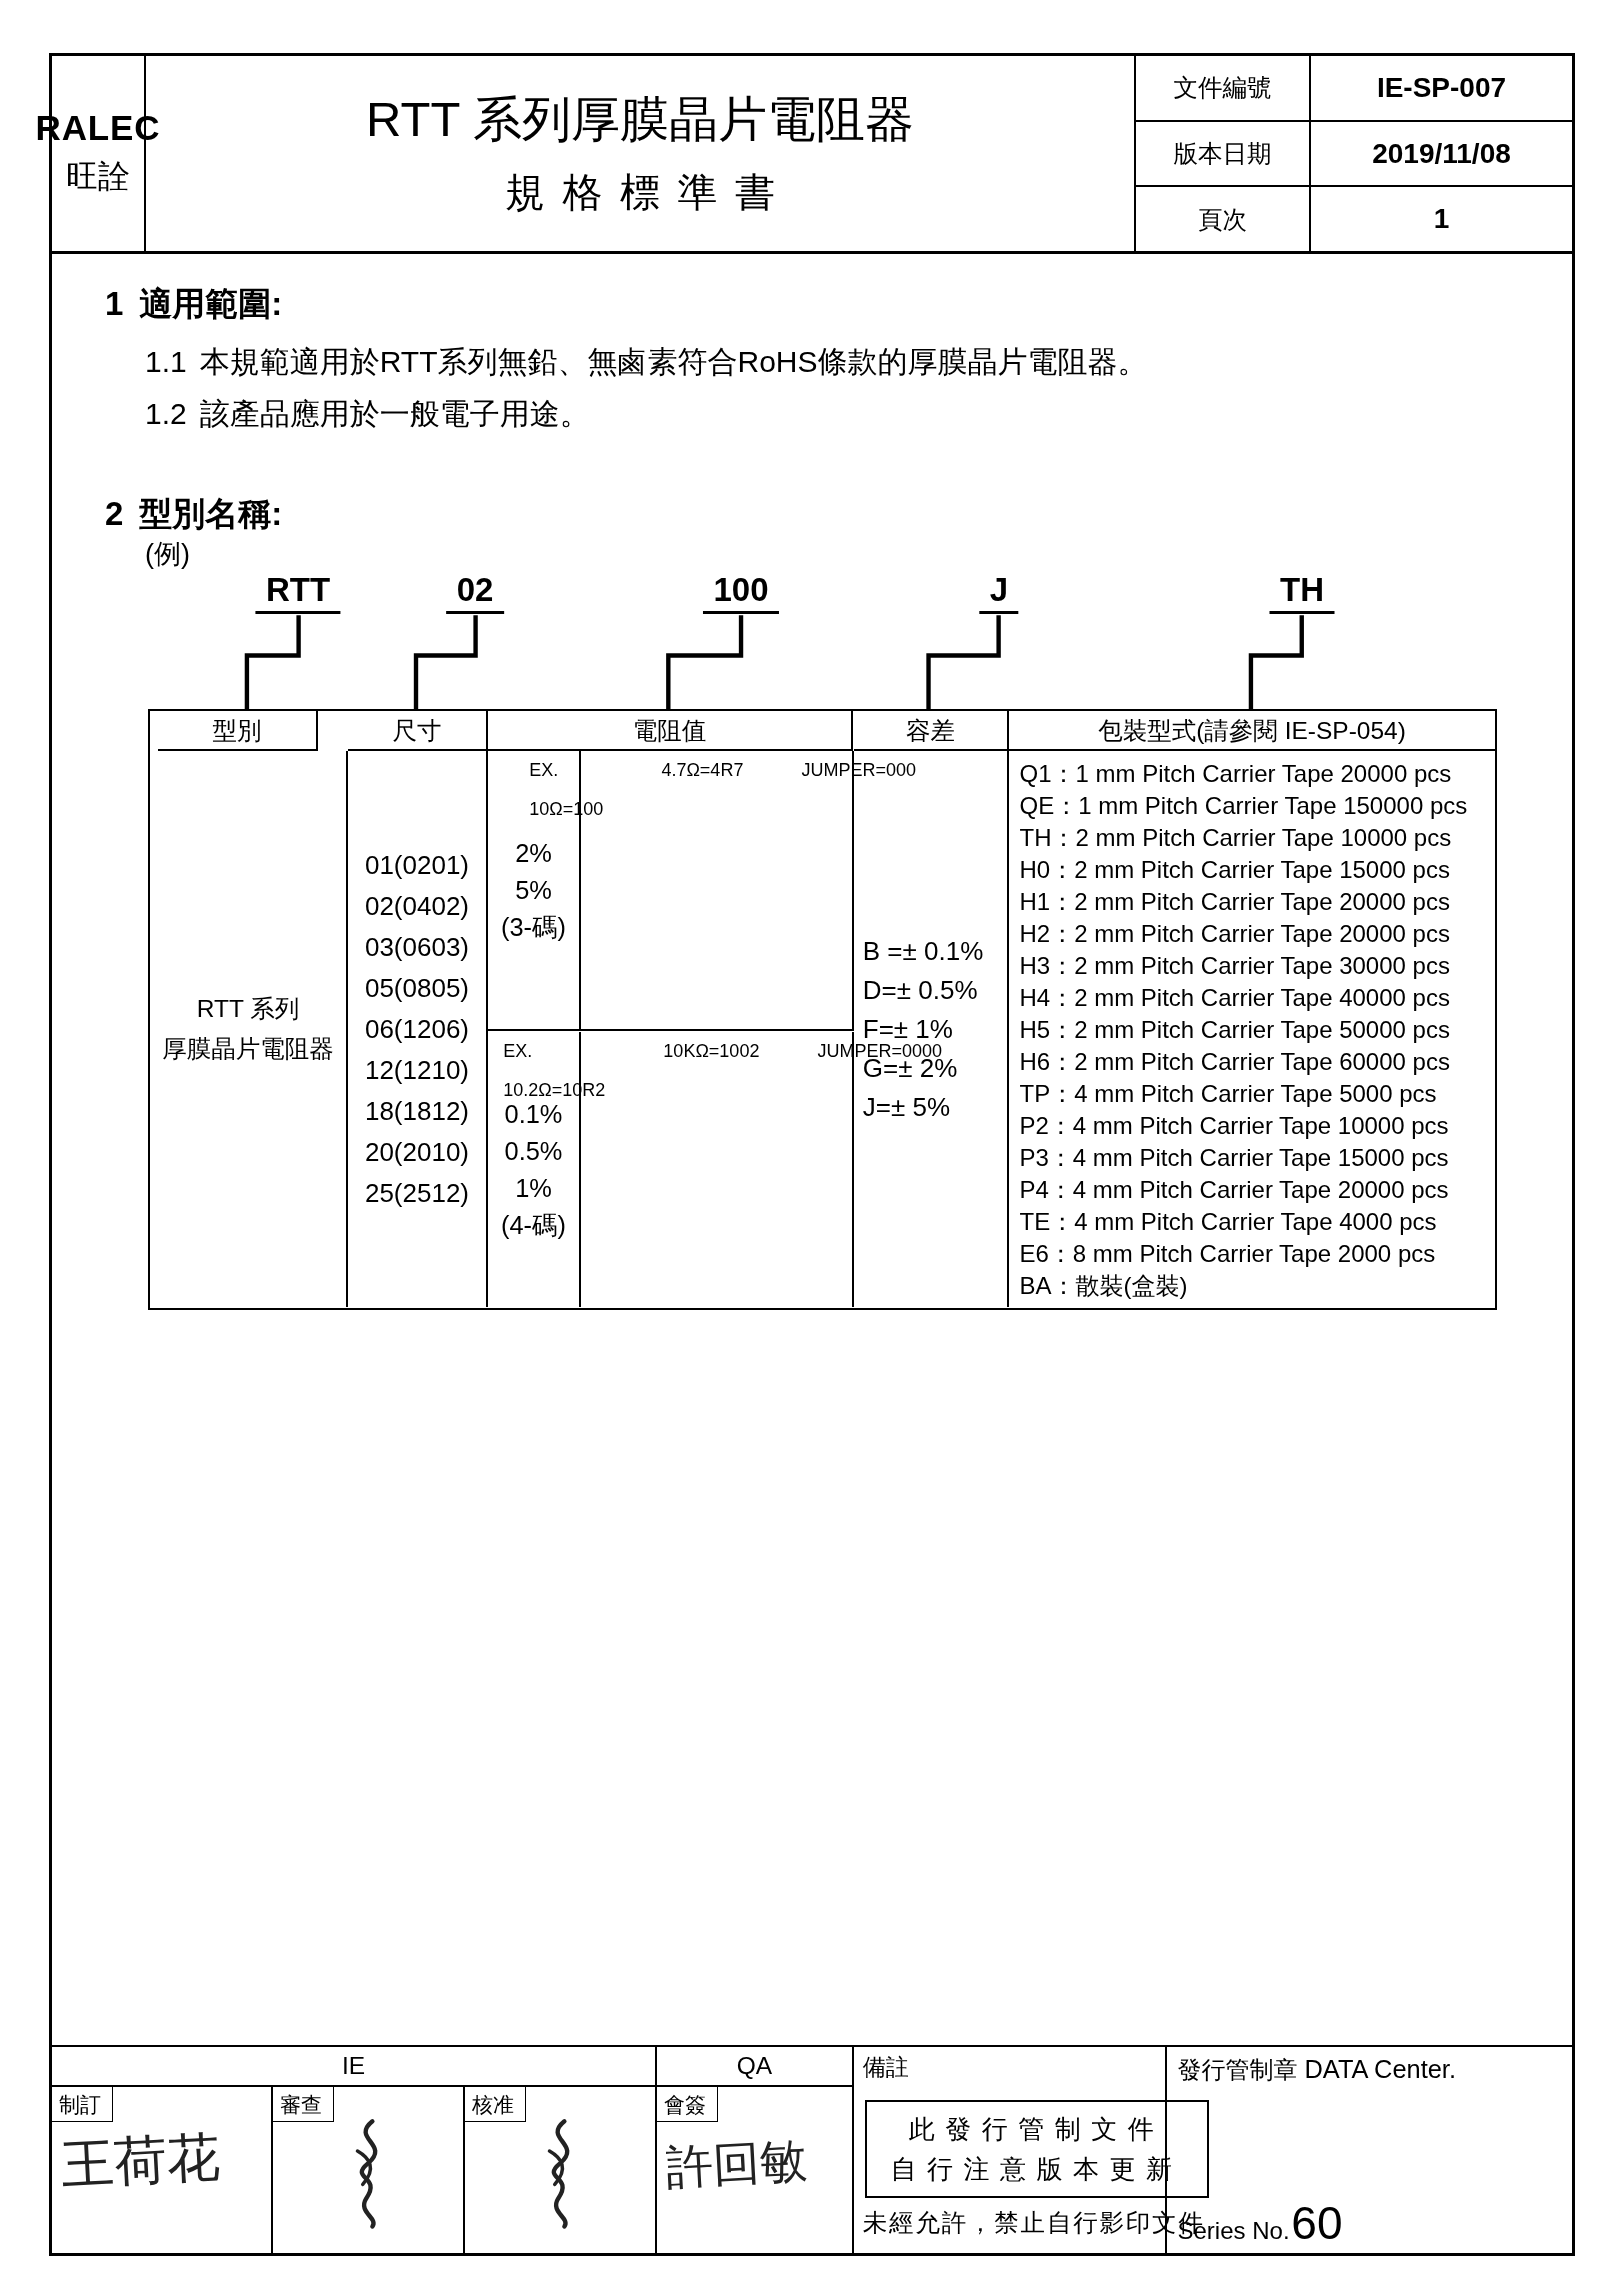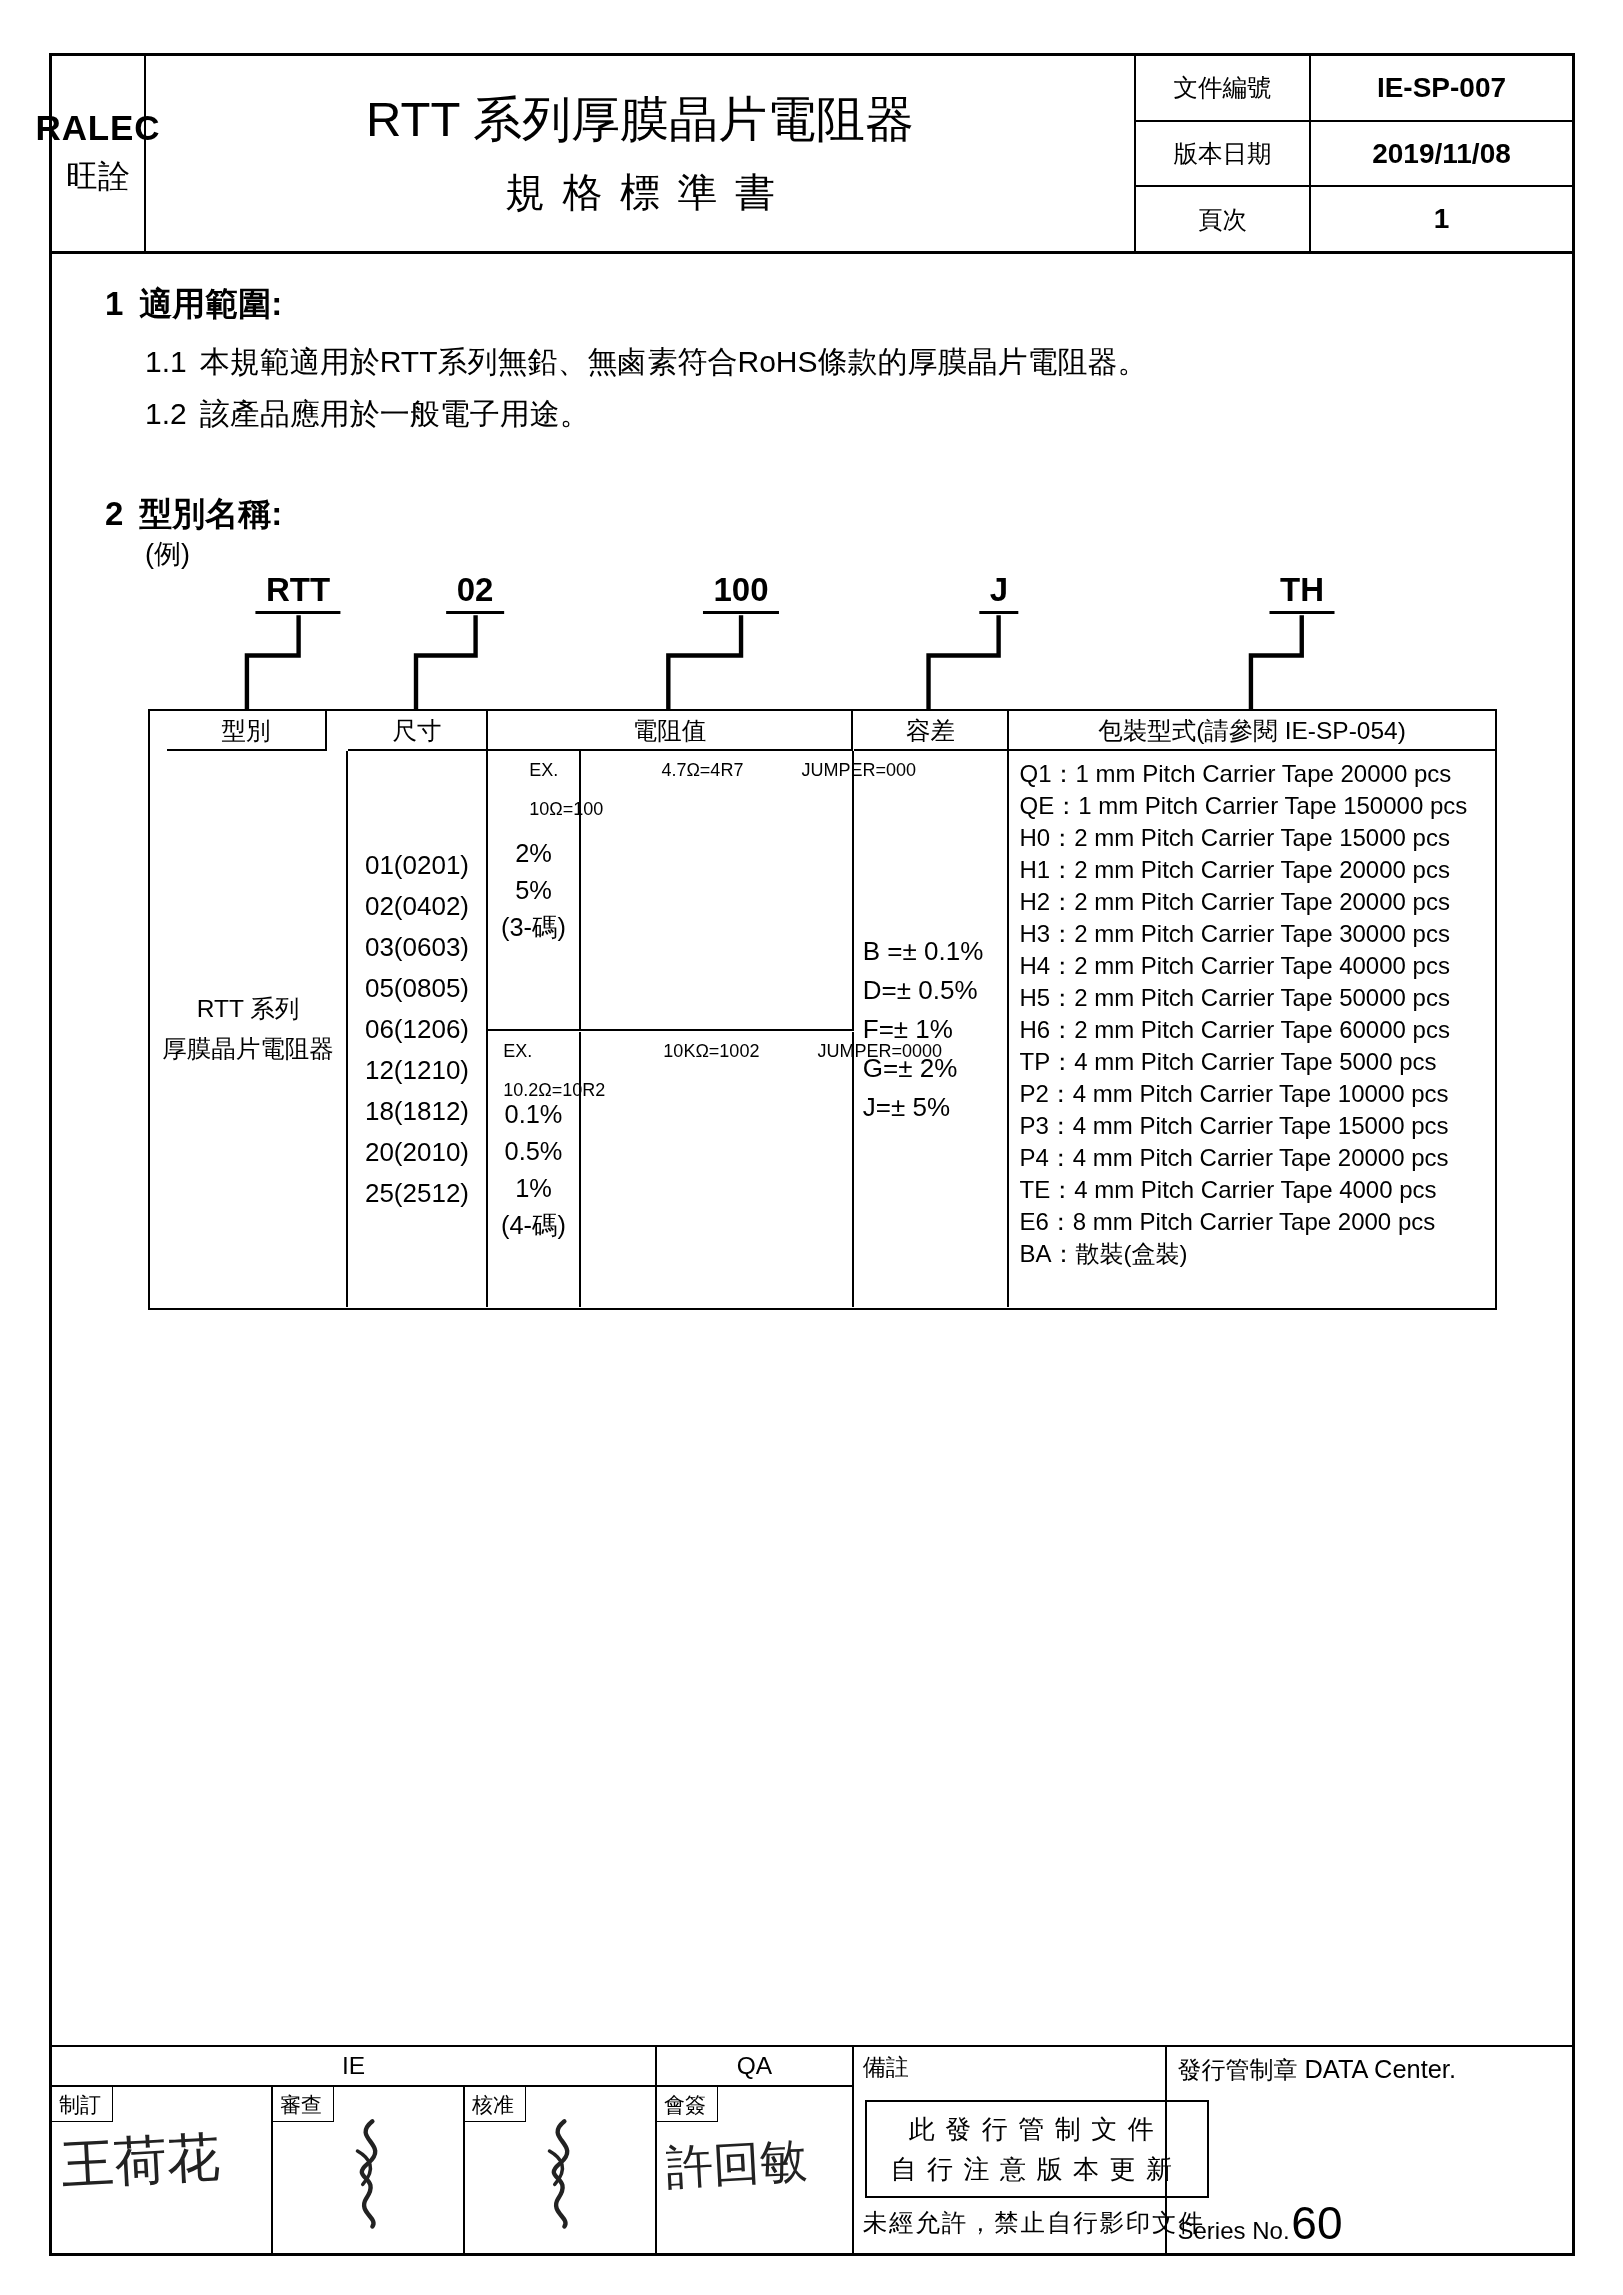--- a/index.html
+++ b/index.html
@@ -124,21 +124,21 @@
   <svg class="connectors" width="1315" height="99" viewBox="0 0 1500 113">
     <polyline points="281,6 281,52 222,52 222,113" fill="none" stroke="#000" stroke-width="5"></polyline>
     <polyline points="483,6 483,52 415,52 415,113" fill="none" stroke="#000" stroke-width="5"></polyline>
     <polyline points="786,6 786,52 703,52 703,113" fill="none" stroke="#000" stroke-width="5"></polyline>
     <polyline points="1080,6 1080,52 1000,52 1000,113" fill="none" stroke="#000" stroke-width="5"></polyline>
     <polyline points="1426,6 1426,52 1368,52 1368,113" fill="none" stroke="#000" stroke-width="5"></polyline>
   </svg>
 
   <div class="spec-table">
 
-    <div class="cell th br" style="left:17px;width:160px;">型別</div>
+    <div class="cell th br" style="left:8px;width:160px;">型別</div>
     <div class="cell th br" style="left:198px;width:140px;">尺寸</div>
     <div class="cell th br" style="left:338px;width:365px;">電阻值</div>
     <div class="cell th br" style="left:704px;width:155px;">容差</div>
     <div class="cell th" style="left:859px;right:0;">包裝型式(請參閱 IE-SP-054)</div>
 
     <div class="cell c-type br">
       <div>RTT 系列</div>
       <div>厚膜晶片電阻器</div>
     </div>
 
@@ -181,20 +181,21 @@
       <div>B =± 0.1%</div>
       <div>D=± 0.5%</div>
       <div>F=± 1%</div>
       <div>G=± 2%</div>
       <div>J=± 5%</div>
     </div>
 
     <div class="cell c-pack">
       <div>Q1：1 mm Pitch Carrier Tape 20000 pcs</div>
       <div>QE：1 mm Pitch Carrier Tape 150000 pcs</div>
+      <div>TH：2 mm Pitch Carrier Tape 10000 pcs</div>
       <div>H0：2 mm Pitch Carrier Tape 15000 pcs</div>
       <div>H1：2 mm Pitch Carrier Tape 20000 pcs</div>
       <div>H2：2 mm Pitch Carrier Tape 20000 pcs</div>
       <div>H3：2 mm Pitch Carrier Tape 30000 pcs</div>
       <div>H4：2 mm Pitch Carrier Tape 40000 pcs</div>
       <div>H5：2 mm Pitch Carrier Tape 50000 pcs</div>
       <div>H6：2 mm Pitch Carrier Tape 60000 pcs</div>
       <div>TP：4 mm Pitch Carrier Tape 5000 pcs</div>
       <div>P2：4 mm Pitch Carrier Tape 10000 pcs</div>
       <div>P3：4 mm Pitch Carrier Tape 15000 pcs</div>

